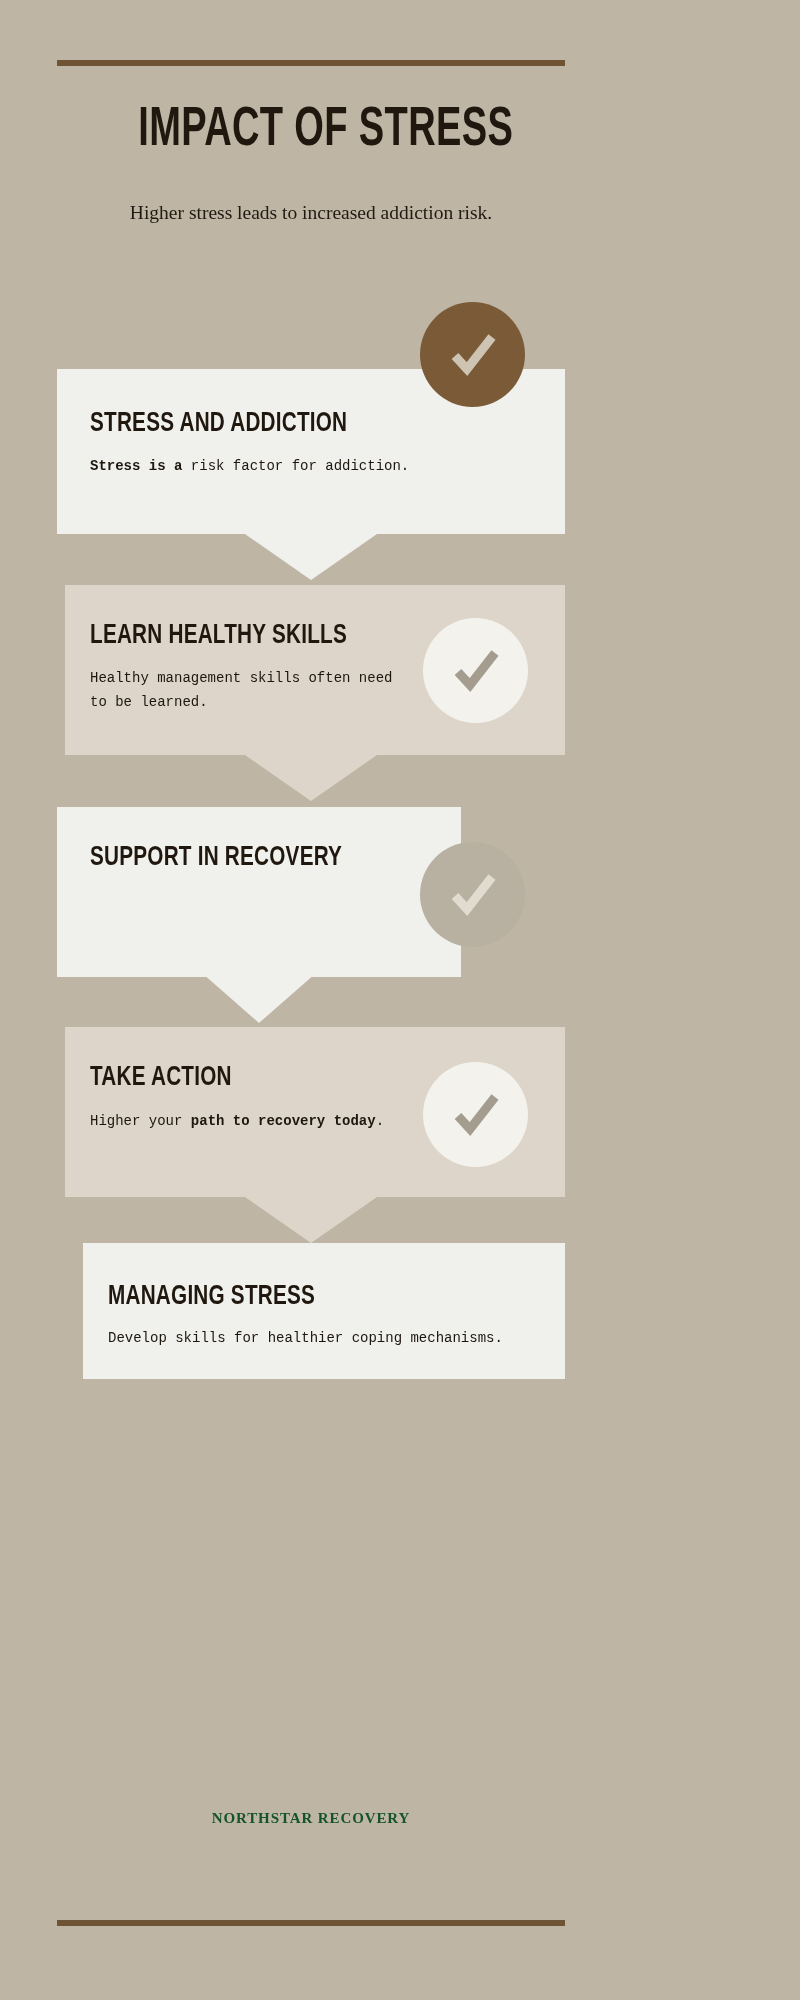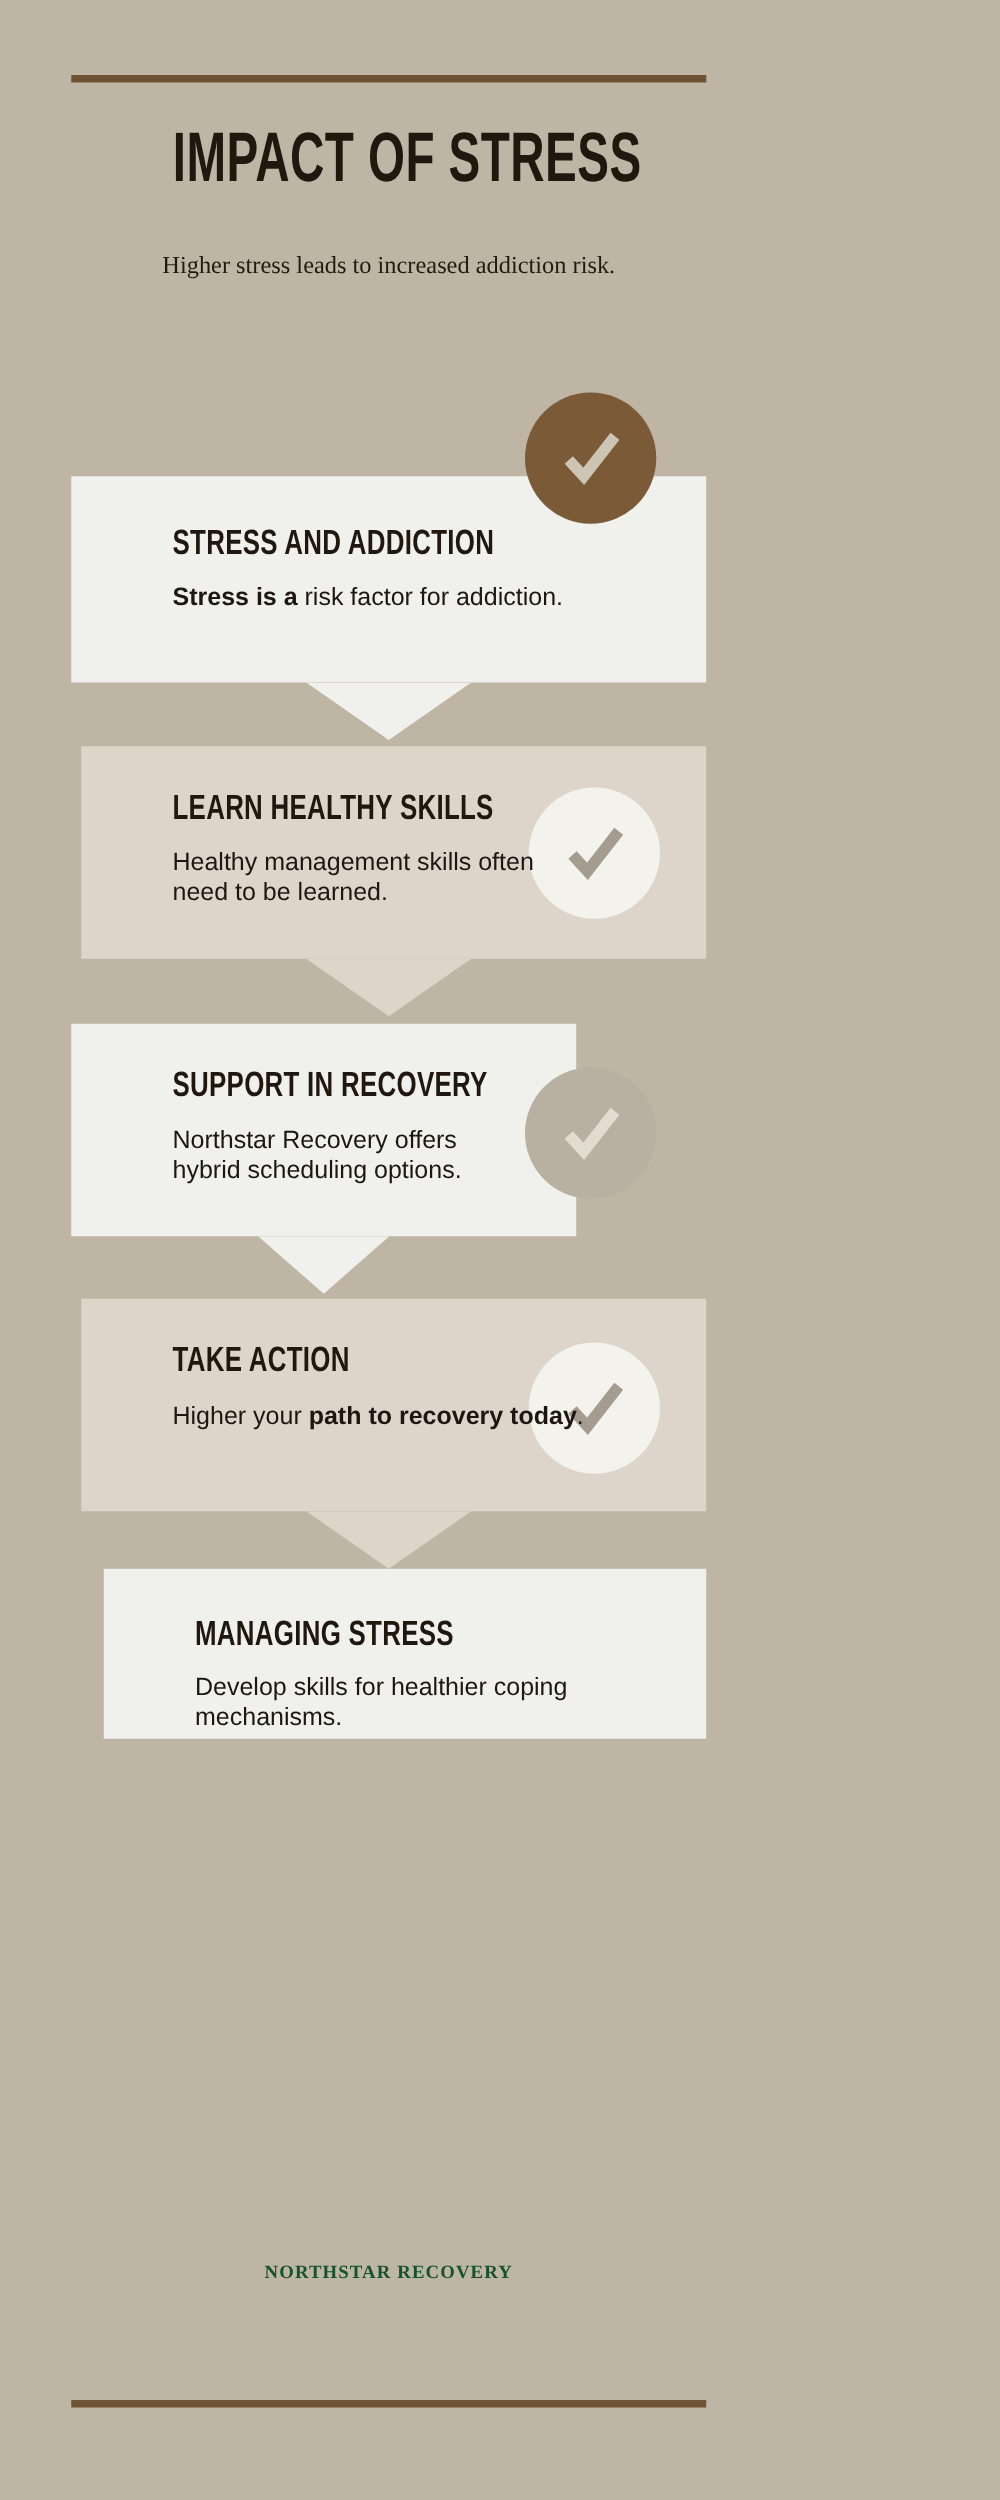--- a/index.html
+++ b/index.html
@@ -58,23 +58,22 @@
     font-size: 19.5px;
     line-height: 26px;
     color: #211a12;
     margin: 0;
     padding-top: 43px;
     white-space: nowrap;
   }
 
   .card {
     position: relative;
-    margin: 12px auto;
+    margin: 0 auto;
     box-sizing: border-box;
-    padding-left: 48px;
   }
   .card-inner {
     position: relative;
     z-index: 2;
     box-sizing: border-box;
     height: 100%;
   }
   
   .notch {
     position: absolute;
@@ -92,22 +91,22 @@
     font-size: 28px;
     line-height: 30px;
     letter-spacing: 0.3px;
     color: #20180f;
     margin: 0;
     transform: scaleX(0.74);
     transform-origin: left center;
     white-space: nowrap;
   }
   .card-body {
-    font-family: Liberation Sans, sans-serif;
-    font-size: 20px;
+    font-family: Liberation Mono, monospace;
+    font-size: 14px;
     line-height: 24px;
     color: #1d1710;
     margin: 0;
   }
   .card-body b { font-weight: bold; }
 
   
   .badge {
     position: absolute;
     border-radius: 50%;
@@ -183,23 +182,20 @@
     <div class="badge" style="left:358px; top:33px; width:105px; height:105px; background:#f3f2ed;">
       <svg width="62" height="62" viewBox="0 0 62 62">
         <path d="M13 32 L25 45 L50 13" fill="none" stroke="#a39c8f" stroke-width="9" stroke-linecap="butt" stroke-linejoin="miter"></path>
       </svg>
     </div>
   </div>
 
   <div class="card" style="position:absolute; left:57px; top:807px; width:404px; height:170px; background:#f0f0ec;">
     <div class="card-inner" style="padding:34px 0 0 33px;">
       <h2 class="card-heading">SUPPORT IN RECOVERY</h2>
-      <p class="card-body" style="margin-top:17px; max-width:268px;">
-        <span>Northstar Recovery offers hybrid scheduling options.</span>
-      </p>
     </div>
     <svg class="notch" viewBox="0 0 508 46" preserveAspectRatio="none">
       <polygon points="188,0 320,0 254,46" fill="#f0f0ec"></polygon>
     </svg>
     <div class="badge" style="left:363px; top:35px; width:105px; height:105px; background:#b8b0a0;">
       <svg width="62" height="62" viewBox="0 0 62 62">
         <path d="M13 32 L25 45 L50 13" fill="none" stroke="#e2dcd0" stroke-width="9" stroke-linecap="butt" stroke-linejoin="miter"></path>
       </svg>
     </div>
   </div>

